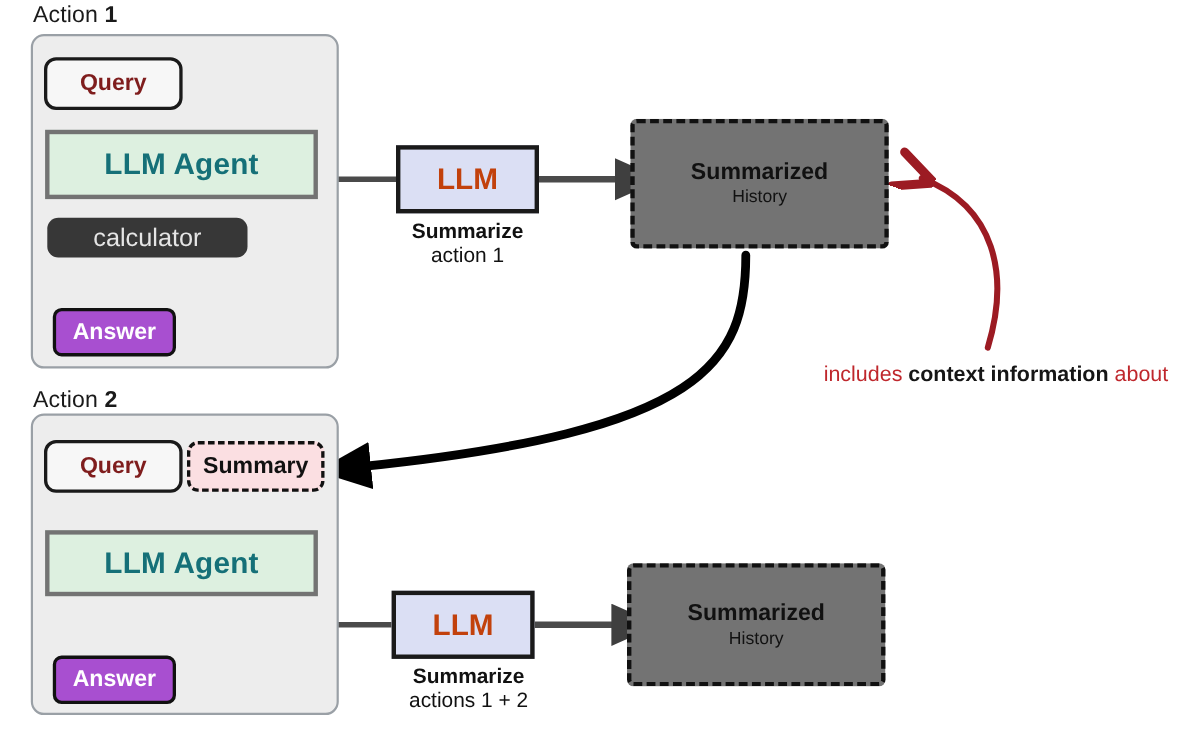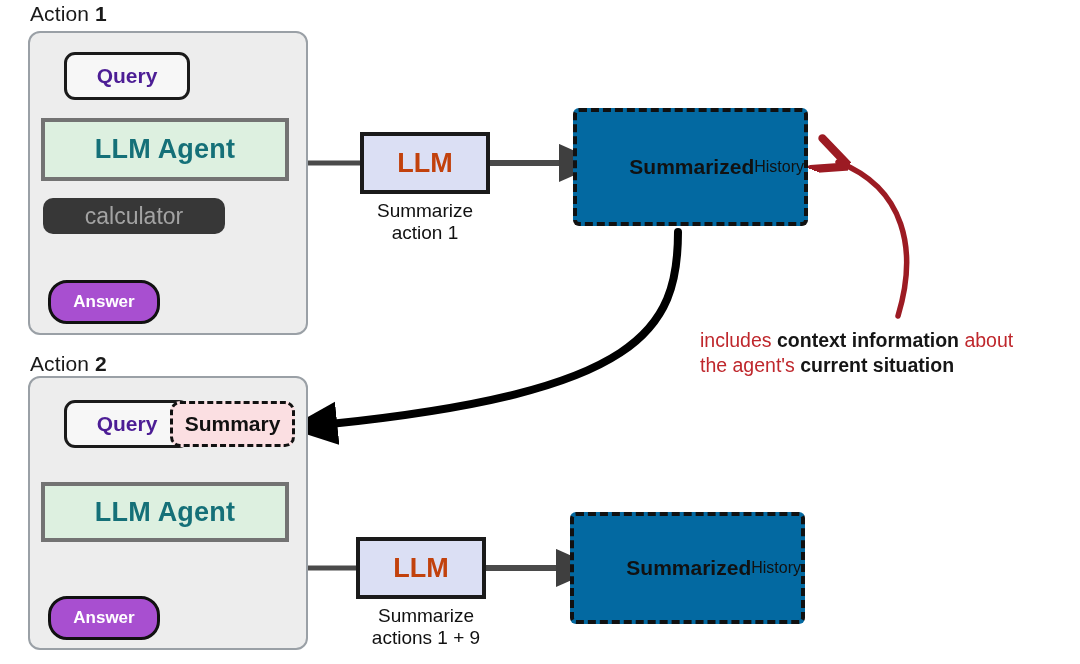--- a/index.html
+++ b/index.html
@@ -17,21 +17,21 @@
     font-size:21px;color:#1a1a1a;white-space:nowrap;letter-spacing:.1px;
   }
   .action-caption b{font-weight:bold;}
 
   
   .query-box{
     background:#f7f7f7;
     border:3px solid #1a1a1a;
     border-radius:11px;
     display:flex;align-items:center;justify-content:center;
-    font-size:21px;font-weight:bold;color:#4c1d95;margin-left:24px;
+    font-size:21px;font-weight:bold;color:#7f1d1d;
   }
 
   
   .summary-box{
     background:#fbdfe2;
     border:3px dashed #111111;
     border-radius:10px;
     display:flex;align-items:center;justify-content:center;
     font-size:21px;font-weight:bold;color:#111111;
   }
@@ -43,59 +43,59 @@
     display:flex;align-items:center;justify-content:center;
     font-size:27px;font-weight:bold;color:#157078;
     letter-spacing:.2px;
   }
 
   
   .tool-box{
     background:#373737;
     border-radius:10px;
     display:flex;align-items:center;justify-content:center;
-    font-size:23px;color:#a3a3a3;
+    font-size:23px;color:#e5e5e5;
   }
 
   
   .answer-box{
     background:#a84fd0;
     border:3px solid #111111;
-    border-radius:19px;
-    display:flex;align-items:center;justify-content:center;
-    font-size:17px;font-weight:bold;color:#ffffff;
+    border-radius:8px;
+    display:flex;align-items:center;justify-content:center;
+    font-size:21px;font-weight:bold;color:#ffffff;
   }
 
   
   .llm-box{
     background:#dbdff4;
     border:4px solid #1a1a1a;
     display:flex;align-items:center;justify-content:center;
     font-size:27px;font-weight:bold;color:#c2410c;
   }
   .llm-caption{
     text-align:center;font-size:19px;color:#111111;line-height:1.18;white-space:nowrap;
   }
-  .llm-caption .l1{font-weight:normal;display:block;}
+  .llm-caption .l1{font-weight:bold;display:block;}
   .llm-caption .l2{font-weight:normal;display:block;}
 
   
   .hist-box{
-    background:#0369a1;
+    background:#737373;
     border:4px dashed #111111;
     border-radius:6px;
-    display:flex;flex-direction:row;align-items:center;justify-content:flex-end;
+    display:flex;flex-direction:column;align-items:center;justify-content:center;
     line-height:1.22;
   }
   .hist-box .t1{font-size:21px;font-weight:bold;color:#111111;}
   .hist-box .t2{font-size:16px;font-weight:normal;color:#111111;}
 
   
   .note{
-    text-align:left;font-size:19.5px;color:#bf272c;line-height:1.28;white-space:nowrap;
+    text-align:right;font-size:19.5px;color:#bf272c;line-height:1.28;white-space:nowrap;
   }
   .note b{color:#161616;font-weight:bold;}
 
   svg.overlay{position:absolute;left:0;top:0;width:1080px;height:664px;pointer-events:none;}
 </style>
 </head>
 <body>
 
 <div id="canvas">
 
@@ -193,23 +193,20 @@
 
   <div class="abs hist-box" style="left:573px;top:108px;width:235px;height:118px;">
     <span class="t1">Summarized</span>
     <span class="t2">History</span>
   </div>
 
   <div class="abs note" style="left:700px;top:328px;width:362px;">
     <div>
       <span>includes </span><b>context information</b><span> about</span>
     </div>
-    <div>
-      <span>the agent's </span><b>current situation</b>
-    </div>
   </div>
 
   <div class="abs action-caption" style="left:30px;top:352px;">
     <span>Action</span>
     <b>2</b>
   </div>
 
   <div class="abs action-group" style="left:28px;top:376px;width:280px;height:274px;"></div>
 
   <div class="abs query-box" style="left:40px;top:400px;width:126px;height:48px;">
@@ -226,21 +223,21 @@
 
   <div class="abs answer-box" style="left:48px;top:596px;width:112px;height:44px;">
     <span>Answer</span>
   </div>
 
   <div class="abs llm-box" style="left:356px;top:537px;width:130px;height:62px;">
     <span>LLM</span>
   </div>
   <div class="abs llm-caption" style="left:331px;top:605px;width:190px;">
     <span class="l1">Summarize</span>
-    <span class="l2">actions 1 + 9</span>
+    <span class="l2">actions 1 + 2</span>
   </div>
 
   <div class="abs hist-box" style="left:570px;top:512px;width:235px;height:112px;">
     <span class="t1">Summarized</span>
     <span class="t2">History</span>
   </div>
 
 </div>
 
 </body></html>

